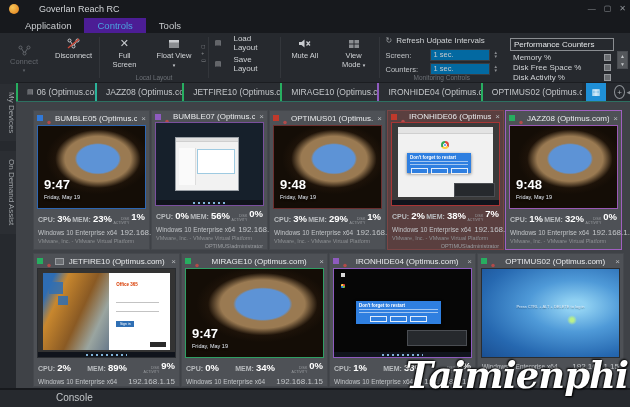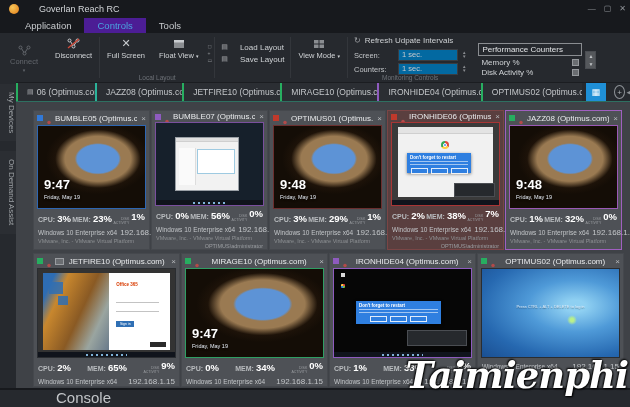--- a/index.html
+++ b/index.html
@@ -126,21 +126,21 @@
   .scr-restart{background:#060606;}
   .rs-ico1{position:absolute;left:5%;top:5%;width:4px;height:4px;background:#d9d9d9;}
   .rs-ico2{position:absolute;left:5%;top:17%;width:4px;height:4px;
      background:conic-gradient(#e24b3c 0 25%,#7bc043 25% 50%,#2f7fe0 50% 75%,#ffce44 75% 100%);border-radius:1px;}
   .scr-win7{background:radial-gradient(ellipse at 68% 42%,#8fd0f2 0 8%,#4f9ad8 36%,#2668b0 72%,#1a4f92 100%);}
   .w7-hint{position:absolute;left:0;right:0;top:40%;text-align:center;color:#dfeefc;font-size:4px;text-shadow:0 1px 1px rgba(0,0,0,.4);}
   .w7-glow{position:absolute;left:62%;top:52%;width:10px;height:10px;border-radius:50%;
      background:radial-gradient(circle,#b9f08a 0 25%,rgba(185,240,138,0) 70%);}
   
   .consolebar{position:absolute;left:0;right:0;bottom:0;height:17px;background:#26292e;border-top:2px solid #17191d;z-index:6;}
-  .consolelabel{font-size:15px;color:#c2c5c8;line-height:15px;margin-left:56px;}
+  .consolelabel{font-size:10px;color:#c2c5c8;line-height:15px;margin-left:56px;}
   
   .watermark{position:absolute;right:2px;bottom:16px;z-index:50;text-align:right;color:#fff;
      font-family:"DejaVu Serif",serif;font-weight:bold;font-style:italic;line-height:.8;
      text-shadow:0 0 2px #000,1px 1px 2px #000,-1px -1px 2px rgba(0,0,0,.8);pointer-events:none;}
   .wm1{font-size:37px;letter-spacing:-1px;}
   .wm2{font-size:25px;display:block;margin-top:2px;}
 </style>
 </head>
 <body>
 
@@ -223,20 +223,29 @@
       <div class="stackbtn">
         <span class="sicon">▤</span>
         <span>Save Layout</span>
       </div>
     </div>
   </div>
   <div class="rsep"></div>
   <div class="rgroup">
     <div class="rbtn">
       <span class="ricon">
+        <svg width="13" height="11" viewBox="0 0 13 11">
+            <path d="M1 4 h2.5 L6.5 1.5 v8 L3.5 7 H1 z" fill="#c9ccd0"></path>
+            <path d="M8.5 3.5 L12 7.5 M12 3.5 L8.5 7.5" stroke="#c9ccd0" stroke-width="1.2"></path>
+          </svg>
+      </span>
+      <span>Mute All</span>
+    </div>
+    <div class="rbtn">
+      <span class="ricon">
         <svg width="12" height="10" viewBox="0 0 12 10">
             <g fill="#8a8d91">
               <rect x="1" y="1" width="4.5" height="3.5"></rect>
               <rect x="6.5" y="1" width="4.5" height="3.5"></rect>
               <rect x="1" y="5.5" width="4.5" height="3.5"></rect>
               <rect x="6.5" y="5.5" width="4.5" height="3.5"></rect>
             </g>
           </svg>
       </span>
       <span><span>View Mode</span> <span style="font-size:5px;">▾</span></span>
@@ -265,20 +274,24 @@
         </span>
     </div>
     <div class="grouplabel">Monitoring Controls</div>
   </div>
   <div class="rgroup perfpanel">
     <div class="perflist">
       <div class="perfhead">Performance Counters</div>
       <div id="perfrows">
           <div class="perfrow">
             <span>Memory %</span>
+            <span class="perfcheck"></span>
+          </div>
+          <div class="perfrow">
+            <span>Disk Free Space %</span>
             <span class="perfcheck"></span>
           </div>
           <div class="perfrow">
             <span>Disk Activity %</span>
             <span class="perfcheck"></span>
           </div>
         </div>
     </div>
     <div class="perfscroll">
       <span class="scrollarrow">▲</span>
@@ -563,21 +576,21 @@
           </div>
         </div>
         <div class="cstats">
           <div class="statline">
             <span class="sgroup">
               <span class="slabel">CPU:</span>
               <span class="sval">2%</span>
             </span>
             <span class="sgroup">
               <span class="slabel">MEM:</span>
-              <span class="sval">65%</span>
+              <span class="sval">89%</span>
             </span>
             <span class="sgroup">
               <span class="disklabel">DISK ACTIVITY</span>
               <span class="sval">9%</span>
             </span>
           </div>
           <div class="osline">
             <span class="osname">Windows 10 Enterprise x64</span>
             <span class="ipaddr">192.168.1.15</span>
           </div>

